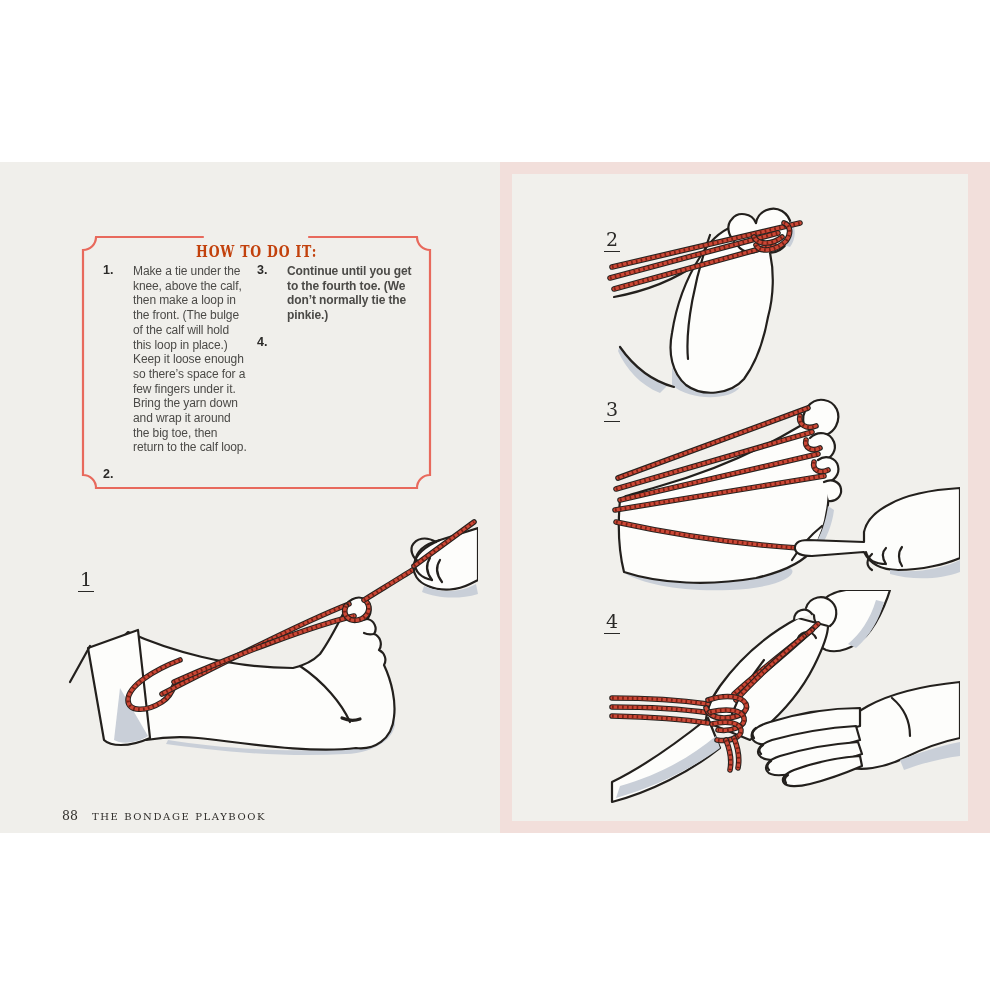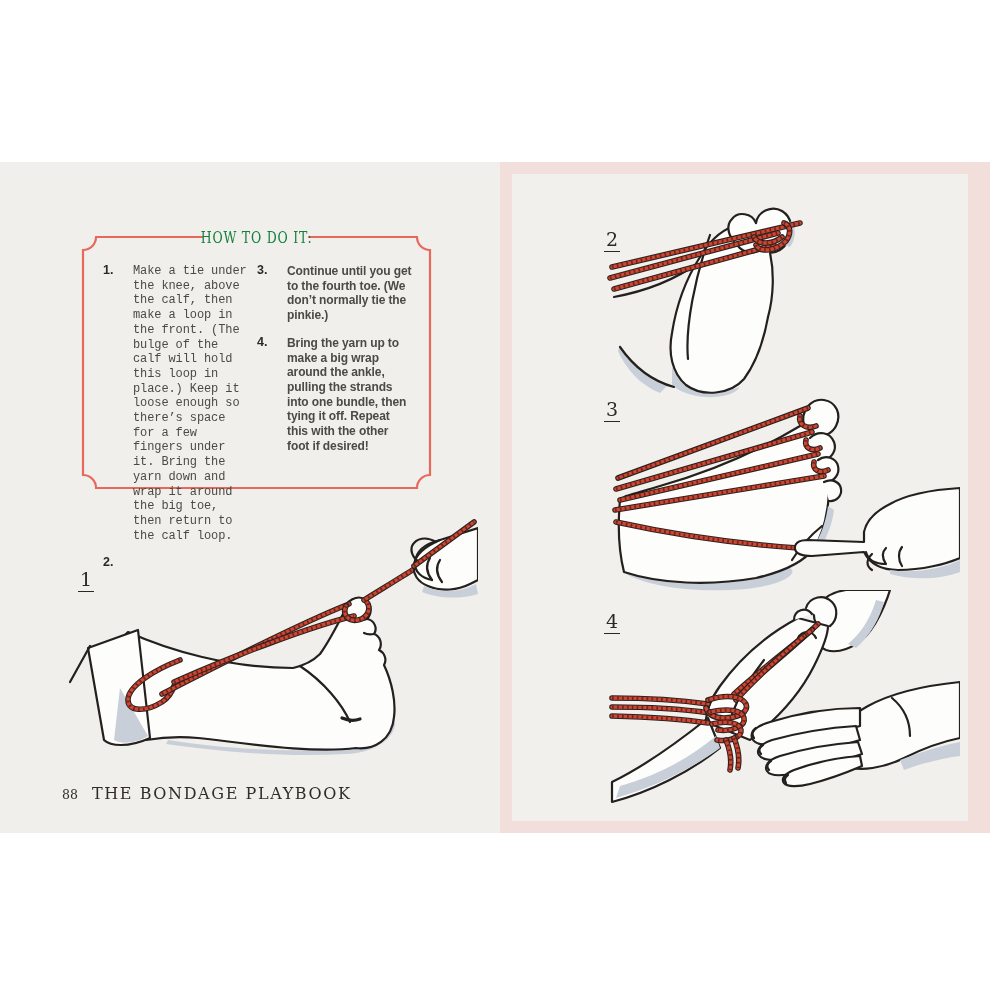--- a/index.html
+++ b/index.html
@@ -8,48 +8,48 @@
     font-family:"Liberation Sans",sans-serif;overflow:hidden;
   }
   .spread{position:absolute;left:0;top:162px;width:1000px;height:671px;}
   .page-left{position:absolute;left:0;top:0;width:500px;height:671px;background:#f0efeb;}
   .page-right{position:absolute;left:500px;top:0;width:490px;height:671px;background:#f2dfdb;}
   .page-right-inner{position:absolute;left:12px;top:12px;width:456px;height:647px;background:#f1f0ec;}
 
   .frame-svg{position:absolute;left:0;top:0;}
 
   .howto-title{
-    position:absolute;left:83px;top:66px;width:347px;text-align:center;
-    font-family:"DejaVu Serif",serif;font-weight:normal;font-size:16px;color:#15803d;
+    position:absolute;left:83px;top:80px;width:347px;text-align:center;
+    font-family:"DejaVu Serif",serif;font-weight:bold;font-size:16px;color:#c2410c;
   }
   .howto-title .squeeze{display:inline-block;transform:scaleX(.78);letter-spacing:1px;white-space:nowrap;}
 
   .instr-col{position:absolute;top:102px;}
   .col-1{left:103px;width:146px;}
   .col-2{left:257px;width:152px;}
   .instr{position:relative;margin-bottom:13px;}
   .instr .num{
     position:absolute;left:0;top:-1px;font-size:12.5px;font-weight:bold;color:#2b2a28;
   }
   .instr .txt{
     margin-left:30px;font-size:12px;line-height:14.7px;color:#4b4a47;letter-spacing:-0.1px;
   }
-  .col-1 .txt{width:116px;font-family:Liberation Mono, monospace;}
+  .col-1 .txt{width:116px;}
   .col-2 .txt{width:126px;font-weight:bold;}
 
   .fig-num{
     position:absolute;font-family:"DejaVu Serif",serif;font-size:19px;color:#2a2927;
     line-height:1.05;border-bottom:1.5px solid #2a2927;padding:0 2px 1px 2px;
   }
   .fig-svg{position:absolute;}
 
-  .footer{position:absolute;left:62px;top:622px;display:flex;align-items:baseline;gap:14px;
+  .footer{position:absolute;left:62px;top:646px;display:flex;align-items:baseline;gap:14px;
     font-family:"DejaVu Serif",serif;color:#2f2d2a;}
   .footer .pg{font-size:12.5px;}
-  .footer .bk{font-size:16px;letter-spacing:1.6px;}
+  .footer .bk{font-size:10px;letter-spacing:1.6px;}
 
   
   .skin{fill:#fdfdfb;stroke:#23201d;stroke-width:2.2;stroke-linecap:round;stroke-linejoin:round;}
   .line{fill:none;stroke:#23201d;stroke-width:2.2;stroke-linecap:round;stroke-linejoin:round;}
   .thick{stroke-width:3.2;}
   .shade{fill:#c9cfd8;stroke:none;}
   .rope{fill:none;stroke:#cc4836;stroke-width:3.4;stroke-linecap:round;}
   .rope-out{fill:none;stroke:#26221f;stroke-width:5.6;stroke-linecap:round;}
   .rope-hatch{fill:none;stroke:#7c2115;stroke-width:3.4;stroke-linecap:butt;stroke-dasharray:1.7 3.2;}
 </style>
@@ -79,21 +79,20 @@
       </div>
     </div>
 
     <div class="instr-col col-2">
       <div class="instr">
         <span class="num">3.</span>
         <div class="txt">Continue until you get to the fourth toe. (We don’t normally tie the pinkie.)</div>
       </div>
       <div class="instr">
         <span class="num">4.</span>
-        <div class="txt">Bring the yarn up to make a big wrap around the ankle, pulling the strands into one bundle, then tying it off. Repeat this with the other foot if desired!</div>
       </div>
     </div>
 
     <div class="fig-num" style="left:78px;top:408px;">1</div>
 
     <svg class="fig-svg" style="left:58px;top:340px;" width="420" height="280" viewBox="0 0 420 280">
 
       <path class="shade" d="M 110 238 C 170 248 260 252 300 244 C 322 238 334 226 336 214 C 342 232 322 250 288 252 C 220 256 150 248 108 242 Z"></path>
 
       <path class="skin" d="M 70 130 C 110 148 170 166 235 166 C 248 163 256 158 262 152 C 272 138 280 122 286 110 C 287 98 300 92 308 98 C 314 103 314 112 309 117 C 316 118 320 126 316 132 C 322 134 325 142 321 148 C 327 151 329 158 326 163 C 334 180 338 200 336 215 C 334 238 316 248 298 246 C 250 252 180 240 140 236 C 118 234 100 236 88 238 L 60 140 Z"></path>

